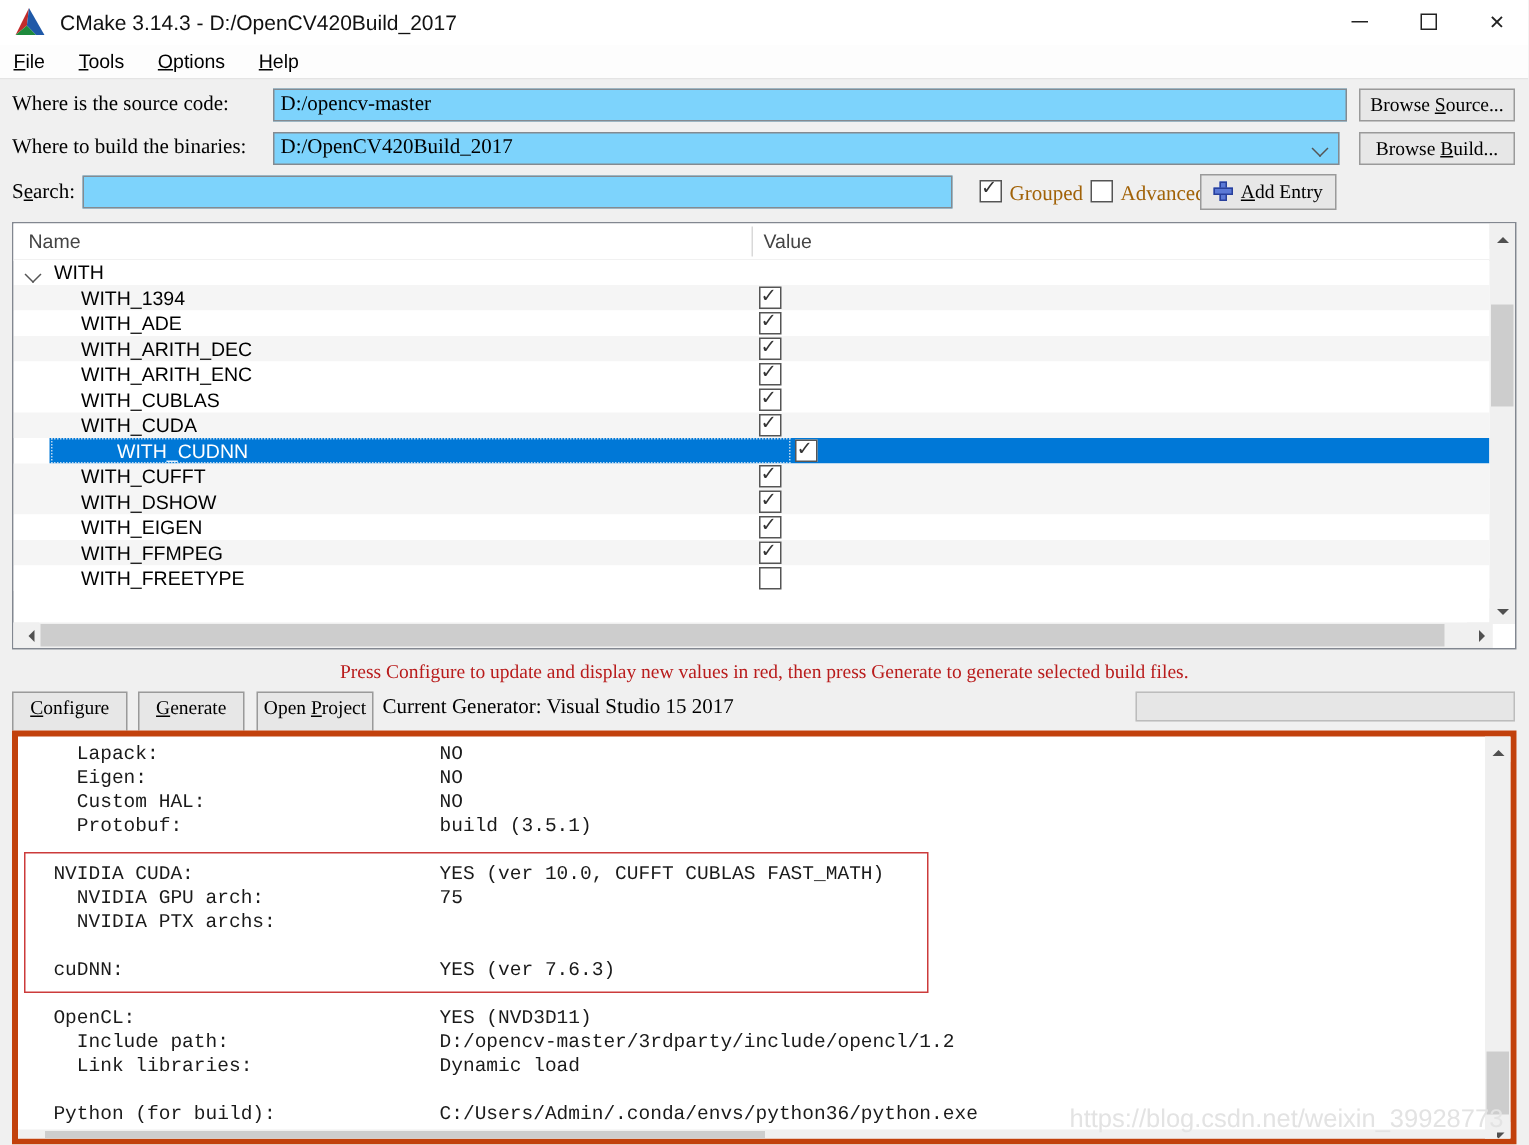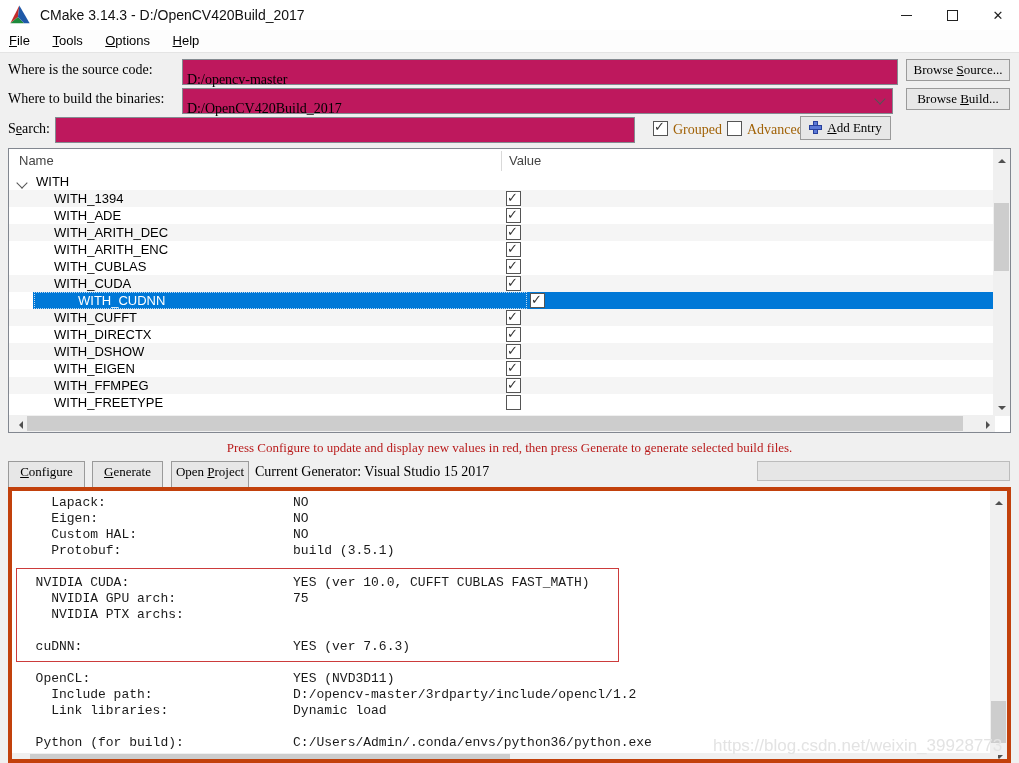--- a/index.html
+++ b/index.html
@@ -16,22 +16,22 @@
   .glyph-min{display:inline-block;width:11px;height:1px;background:#222;vertical-align:middle;}
   .glyph-max{display:inline-block;width:9px;height:9px;border:1px solid #222;vertical-align:middle;}
   .glyph-close{font-size:13px;}
 
   
   .menubar{position:absolute;left:0;top:30px;width:1019px;height:22px;background:#fdfdfd;border-bottom:1px solid #e4e4e4;}
   .menu-item{display:inline-block;padding:3px 9px 0 9px;font-size:13px;color:#000;}
 
   
   .lbl{position:absolute;font-family:"Liberation Serif",serif;font-size:14px;color:#000;}
-  .tinput{position:absolute;background:#be185d;border:1px solid #848a90;font-family:"Liberation Serif",serif;
-          font-size:14px;color:#000;padding:12px 4px;box-sizing:border-box;}
+  .tinput{position:absolute;background:#7dd3fc;border:1px solid #848a90;font-family:"Liberation Serif",serif;
+          font-size:14px;color:#000;padding:2px 4px;box-sizing:border-box;}
   .btn{position:absolute;background:#e7e7e7;border:1px solid #9a9a9a;font-family:"Liberation Serif",serif;
        font-size:13px;color:#000;text-align:center;box-sizing:border-box;}
   .chev{display:inline-block;width:7px;height:7px;border-right:1px solid #555;border-bottom:1px solid #555;
         transform:rotate(45deg);}
   .combo-chev{position:absolute;right:8px;top:6px;}
 
   .cb{display:inline-block;width:13px;height:13px;border:1px solid #555;background:#fff;
       position:relative;vertical-align:-2px;}
   .cb.checked::after{content:"✓";position:absolute;left:0px;top:-3px;font-size:13px;color:#333;
       font-family:"DejaVu Sans",sans-serif;}
@@ -173,24 +173,20 @@
         </div>
         <div class="trow selected">
           <div class="rname">WITH_CUDNN</div>
           <span class="cb checked"></span>
           <i class="focus-rect"></i>
         </div>
         <div class="trow alt">
           <div class="rname">WITH_CUFFT</div>
           <span class="cb checked"></span>
         </div>
-        <div class="trow">
-          <div class="rname">WITH_DIRECTX</div>
-          <span class="cb checked"></span>
-        </div>
         <div class="trow alt">
           <div class="rname">WITH_DSHOW</div>
           <span class="cb checked"></span>
         </div>
         <div class="trow">
           <div class="rname">WITH_EIGEN</div>
           <span class="cb checked"></span>
         </div>
         <div class="trow alt">
           <div class="rname">WITH_FFMPEG</div>

